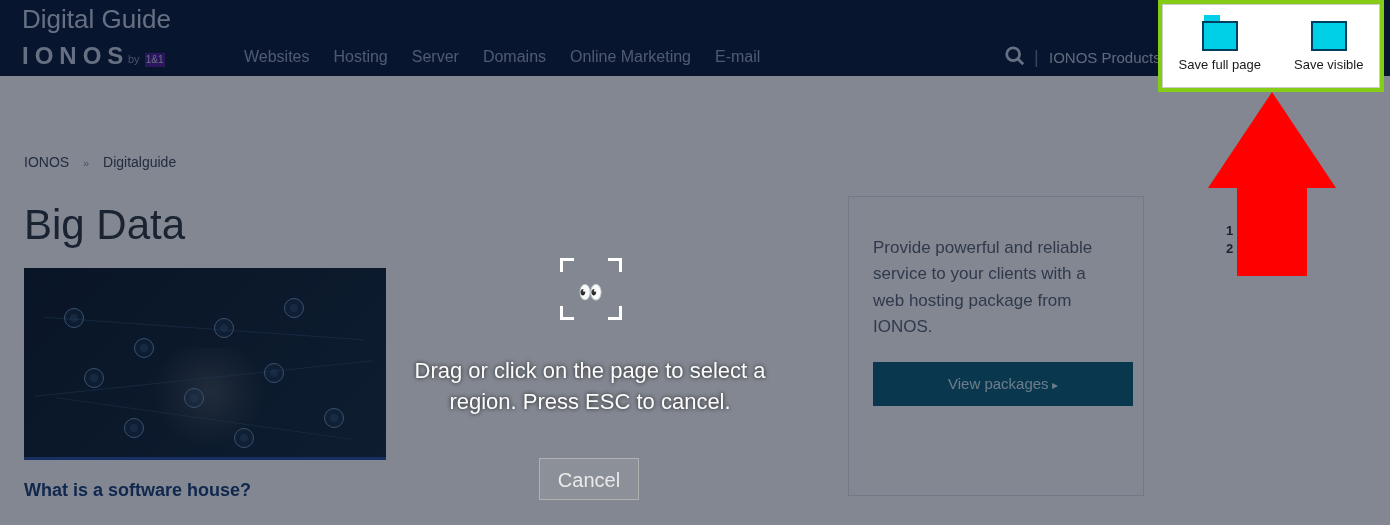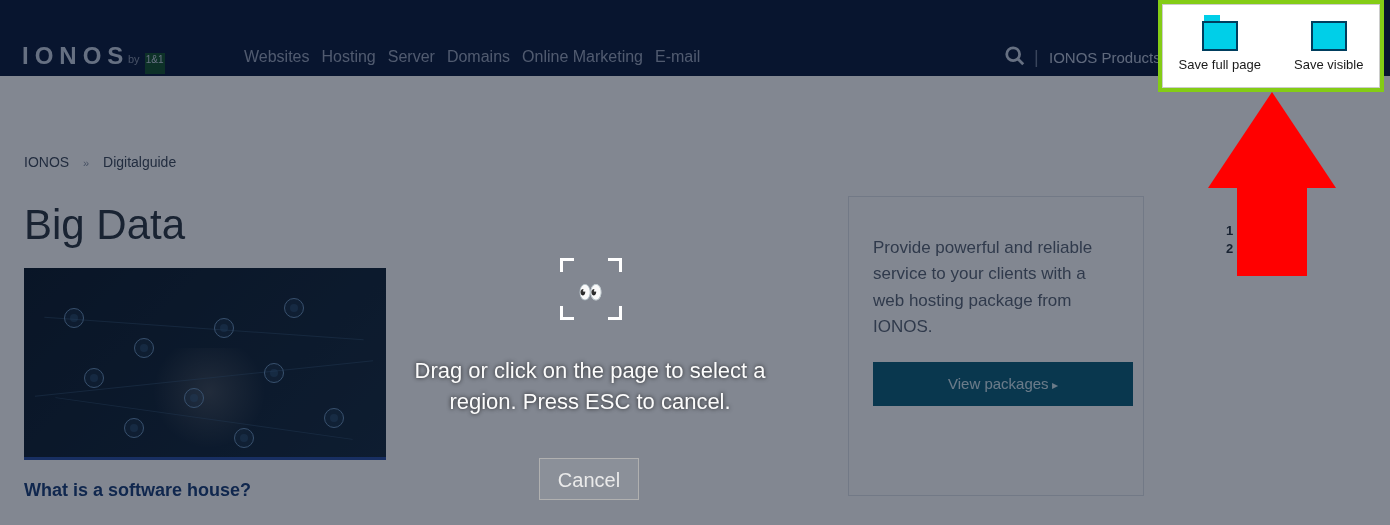--- a/index.html
+++ b/index.html
@@ -5,23 +5,23 @@
   * { box-sizing: border-box; margin: 0; padding: 0; }
   html, body { width: 1390px; height: 525px; font-family: Arial, Helvetica, sans-serif; overflow: hidden; background: #fff; }
   
   .page { position: relative; width: 1390px; height: 525px; }
 
   
   .header { position: absolute; top: 0; left: 0; width: 1390px; height: 76px; background: #0b1a3a; color: #d0d7e2; }
   .brand-top { position: absolute; top: 4px; left: 22px; font-size: 26px; color: #c7d1e0; }
   .brand-logo { position: absolute; top: 42px; left: 22px; font-size: 24px; letter-spacing: 6px; font-weight: 700; color: #c7d1e0; }
   .brand-by { position: absolute; top: 53px; left: 128px; font-size: 11px; color: #8893a8; }
-  .brand-box { display:inline-block; width:20px; height:21px; background:#14532d; text-align:center; font-size:10px; line-height:14px; color:#c7d1e0; margin-left:2px; }
+  .brand-box { display:inline-block; width:20px; height:14px; background:#4c1d95; text-align:center; font-size:10px; line-height:14px; color:#c7d1e0; margin-left:2px; }
 
-  .nav { position: absolute; top: 48px; left: 244px; display: flex; gap: 12px; font-size: 16px; color: #9aa5bb; }
+  .nav { position: absolute; top: 48px; left: 244px; display: flex; gap: 24px; font-size: 16px; color: #9aa5bb; }
   .nav-item { cursor: pointer; }
 
   .search-icon { position: absolute; top: 45px; left: 1004px; color: #c7d1e0; cursor:pointer; }
   .sep { position: absolute; top: 47px; left: 1034px; color: #6d7a95; font-size: 18px; }
   .products-link { position: absolute; top: 49px; left: 1049px; font-size: 15px; color: #b9c3d6; cursor:pointer; }
 
   
   .content { position: absolute; top: 76px; left: 0; width: 1390px; height: 403px; background: #fff; }
   .breadcrumb { position: absolute; top: 78px; left: 24px; font-size: 14px; color: #3f4a5b; }
   .crumb { color: #3f4a5b; cursor:pointer; }
@@ -78,20 +78,21 @@
   .arrow-up { position:absolute; top:92px; left:1208px; width:128px; height:184px; }
   .arrow-head { width:0; height:0; border-left:64px solid transparent; border-right:64px solid transparent; border-bottom:96px solid #ff0000; }
   .arrow-stem { width:70px; height:88px; background:#ff0000; margin-left:29px; }
 </style>
 </head>
 <body>
 
 <div class="page">
 
   <div class="header">
+    <div class="brand-top">Digital Guide</div>
     <div class="brand-logo">IONOS</div>
     <div class="brand-by">
       <span>by</span>
       <span class="brand-box">1&amp;1</span>
     </div>
     <div class="nav">
       <span class="nav-item">Websites</span>
       <span class="nav-item">Hosting</span>
       <span class="nav-item">Server</span>
       <span class="nav-item">Domains</span>

